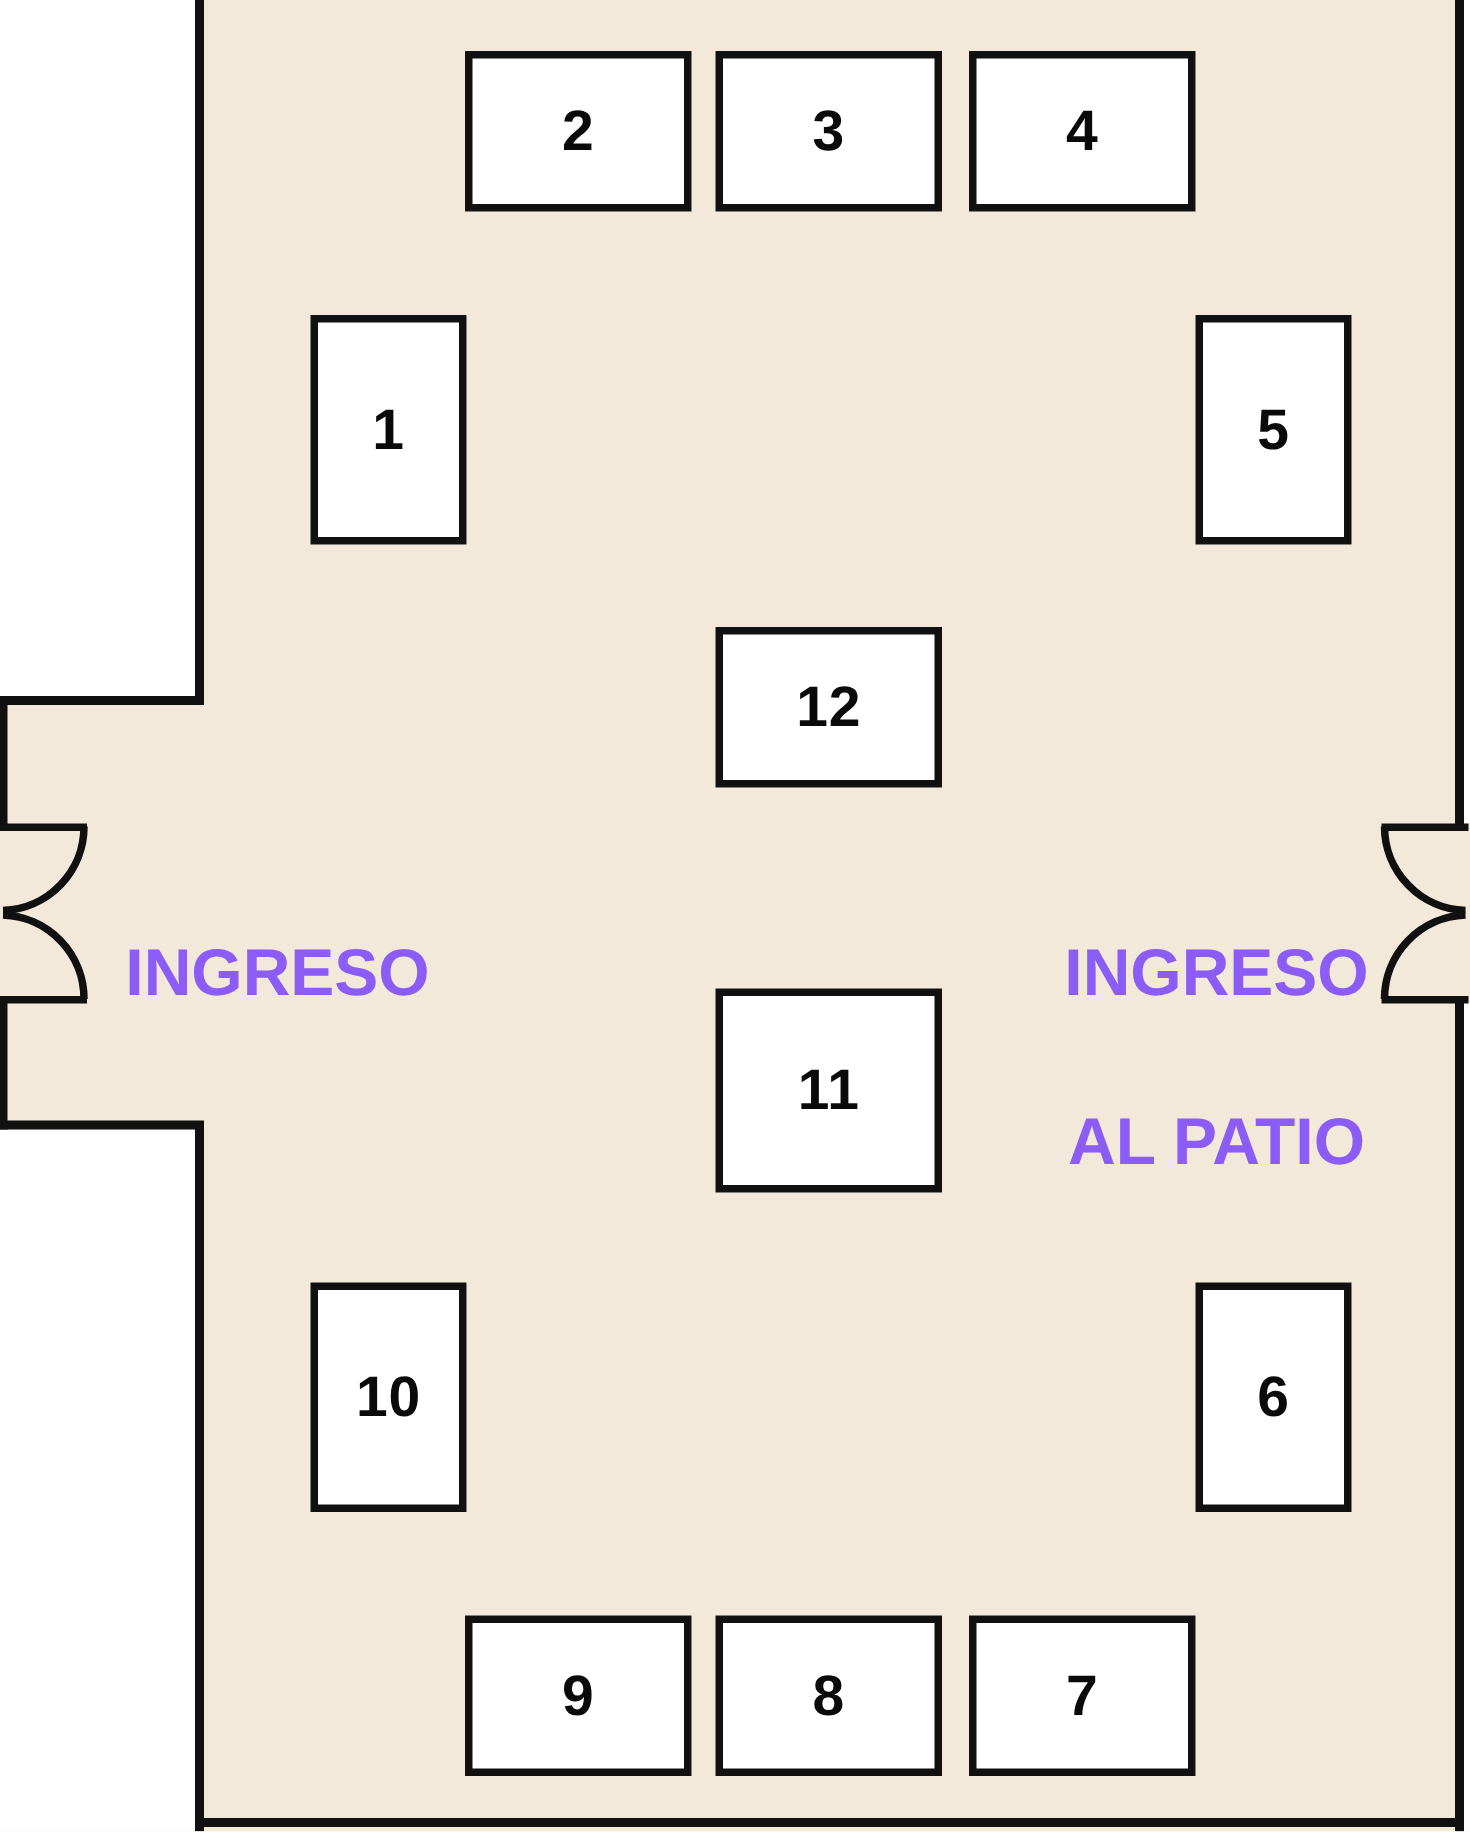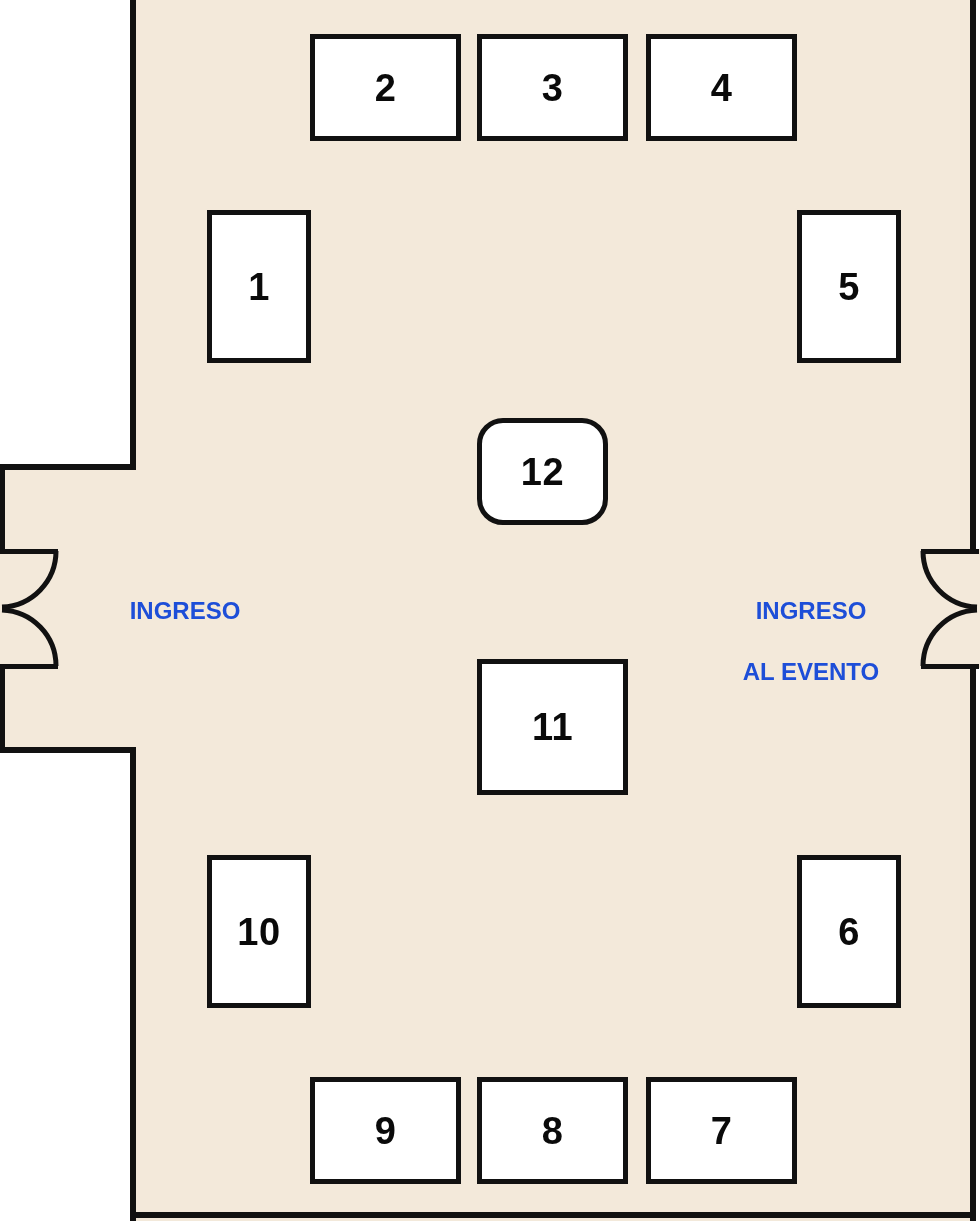--- a/index.html
+++ b/index.html
@@ -38,23 +38,23 @@
     font-size: 38px;
     font-weight: 700;
     color: #0a0a0a;
     line-height: 1;
     letter-spacing: 0.5px;
     user-select: none;
   }
   .entrance-label {
     position: absolute;
     font-family: "Liberation Sans", sans-serif;
-    font-size: 24px;
+    font-size: 44px;
     font-weight: 700;
-    color: #1d4ed8;
+    color: #8b5cf6;
     line-height: 1.28;
     text-align: center;
     white-space: pre-line;
     user-select: none;
   }
 </style>
 </head>
 <body>
 
 <div id="floorplan">
@@ -93,21 +93,21 @@
     <path d="M 923,551 A 56,56 0 0 0 977,607" fill="none" stroke="#111111" stroke-width="5"></path>
     <path d="M 977,610 A 56,56 0 0 0 923,666" fill="none" stroke="#111111" stroke-width="5"></path>
   </svg>
 
   <div class="entrance-label" style="left:60px; top:565px; width:250px;">
     <div>INGRESO</div>
   </div>
 
   <div class="entrance-label" style="left:706px; top:565px; width:210px;">
     <div>INGRESO</div>
-    <div>AL EVENTO</div>
+    <div>AL PATIO</div>
   </div>
 
   <div id="tables-container">
       <div class="table-box" style="left: 207px; top: 210px; width: 104px; height: 153px;">
         <span class="table-label">1</span>
       </div>
       <div class="table-box" style="left: 310px; top: 34px; width: 151px; height: 107px;">
         <span class="table-label">2</span>
       </div>
       <div class="table-box" style="left: 477px; top: 34px; width: 151px; height: 107px;">
@@ -130,18 +130,18 @@
       </div>
       <div class="table-box" style="left: 310px; top: 1077px; width: 151px; height: 107px;">
         <span class="table-label">9</span>
       </div>
       <div class="table-box" style="left: 207px; top: 855px; width: 104px; height: 153px; align-items: center;">
         <span class="table-label">10</span>
       </div>
       <div class="table-box" style="left: 477px; top: 659px; width: 151px; height: 136px;">
         <span class="table-label">11</span>
       </div>
-      <div class="table-box" style="left: 477px; top: 418px; width: 131px; height: 107px; border-radius: 26px;">
+      <div class="table-box" style="left: 477px; top: 418px; width: 151px; height: 107px;">
         <span class="table-label">12</span>
       </div>
     </div>
 
 </div>
 
 </body></html>

